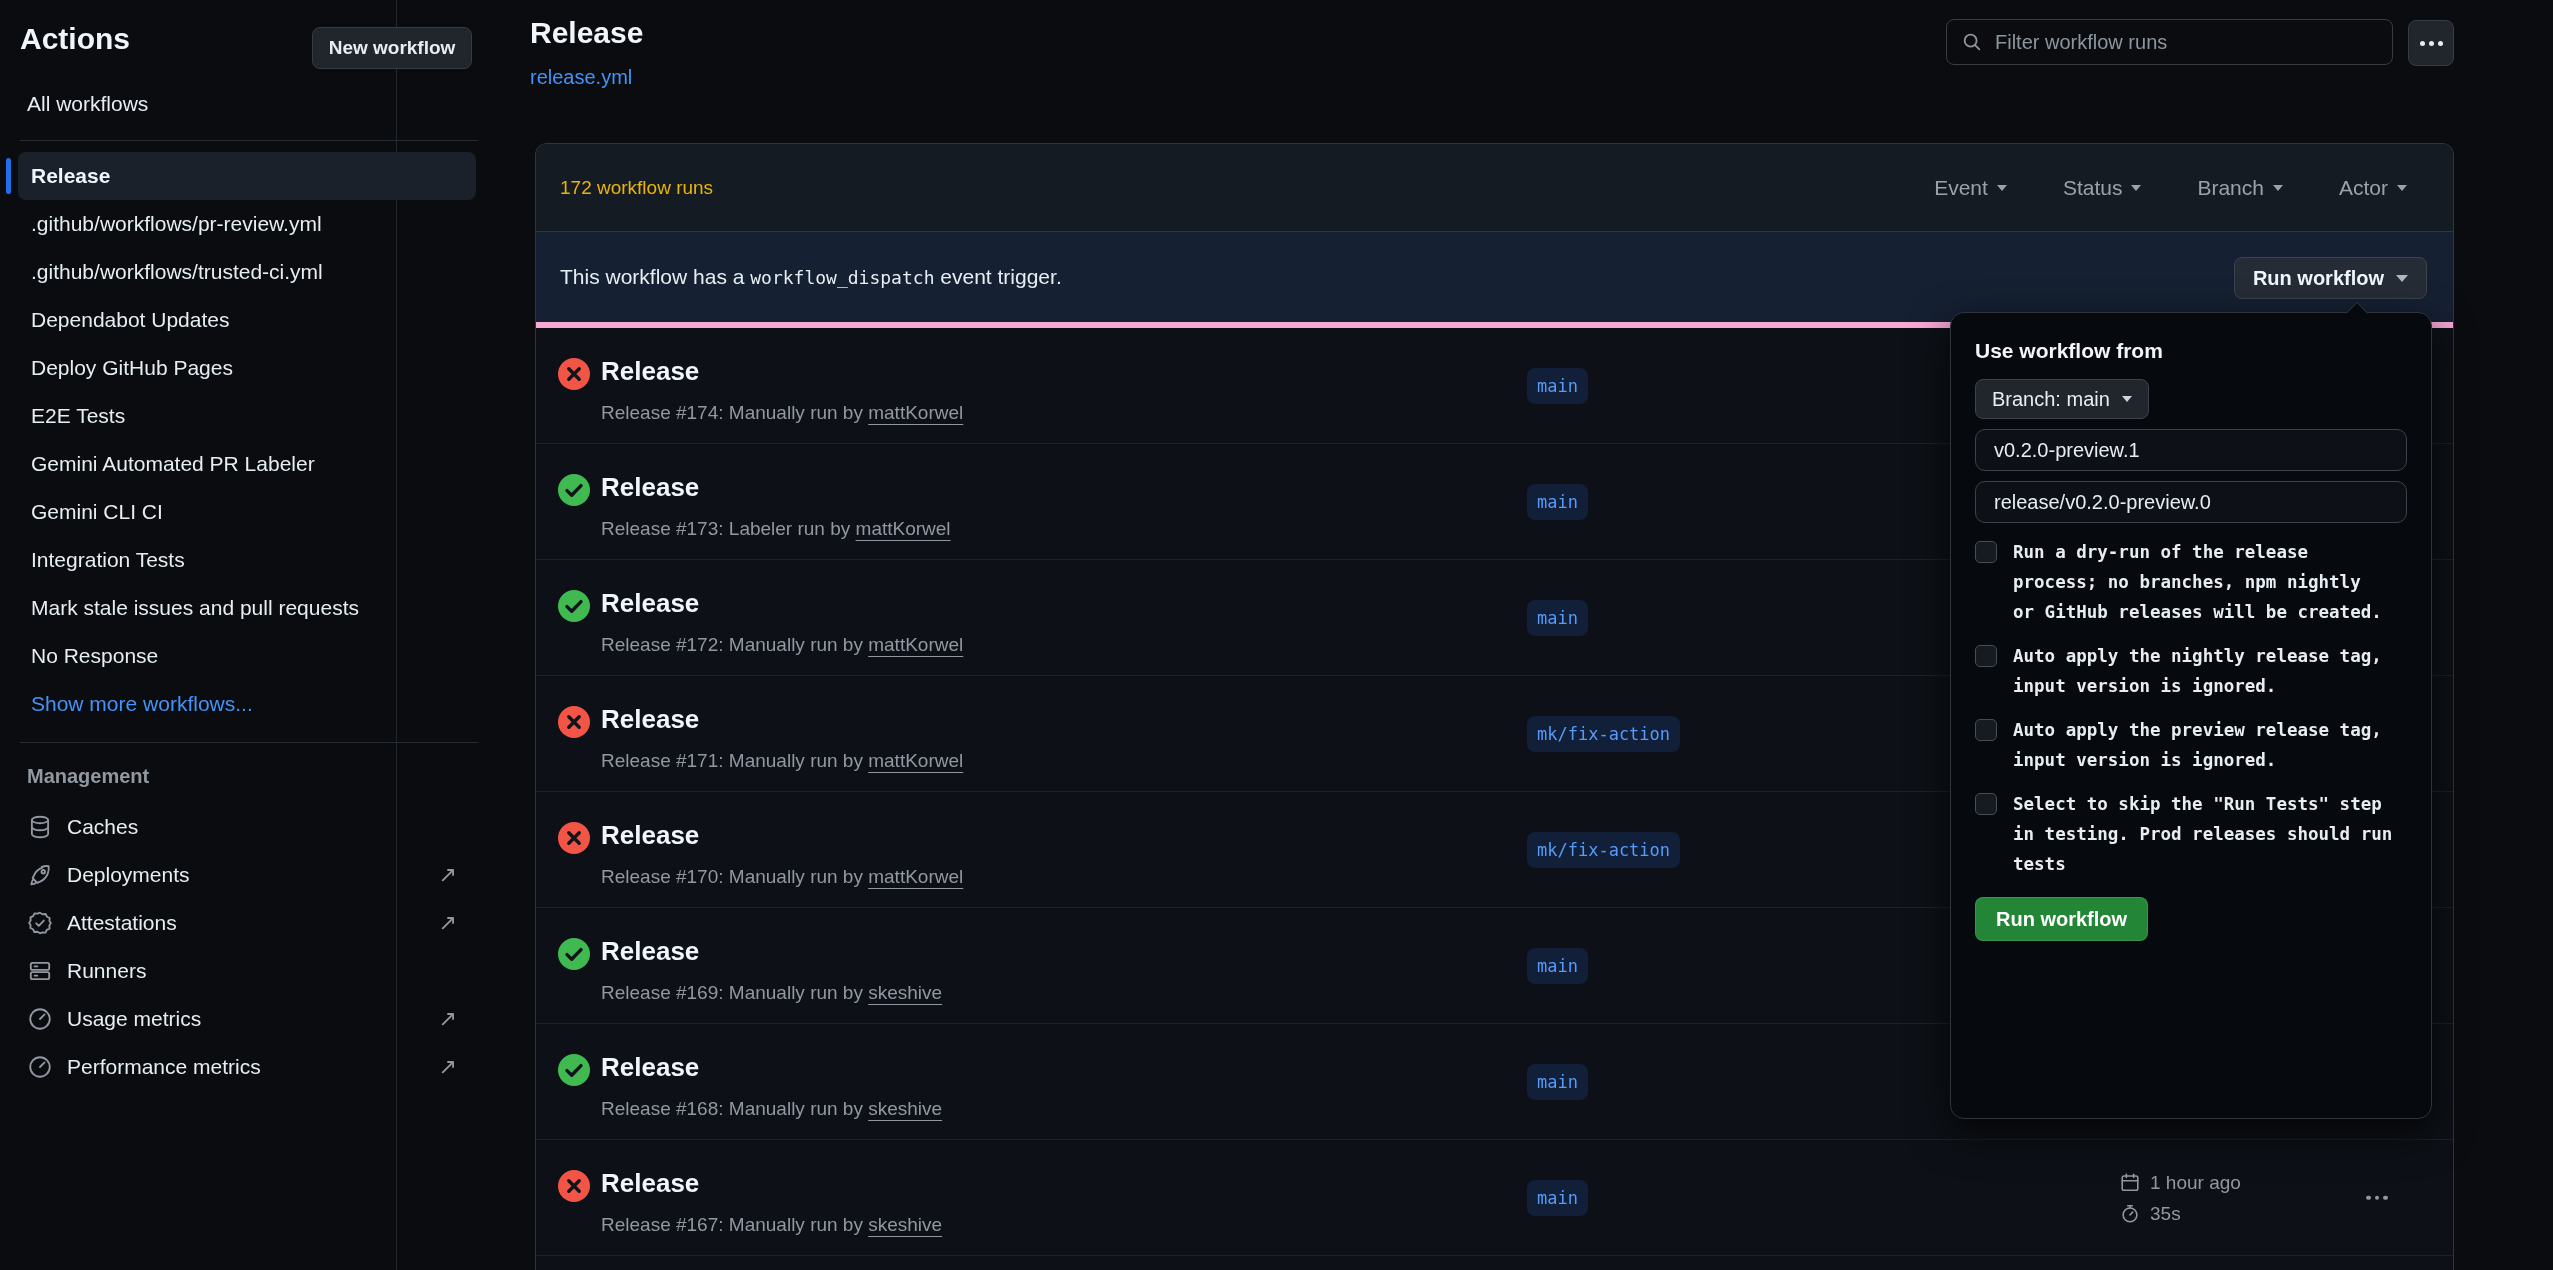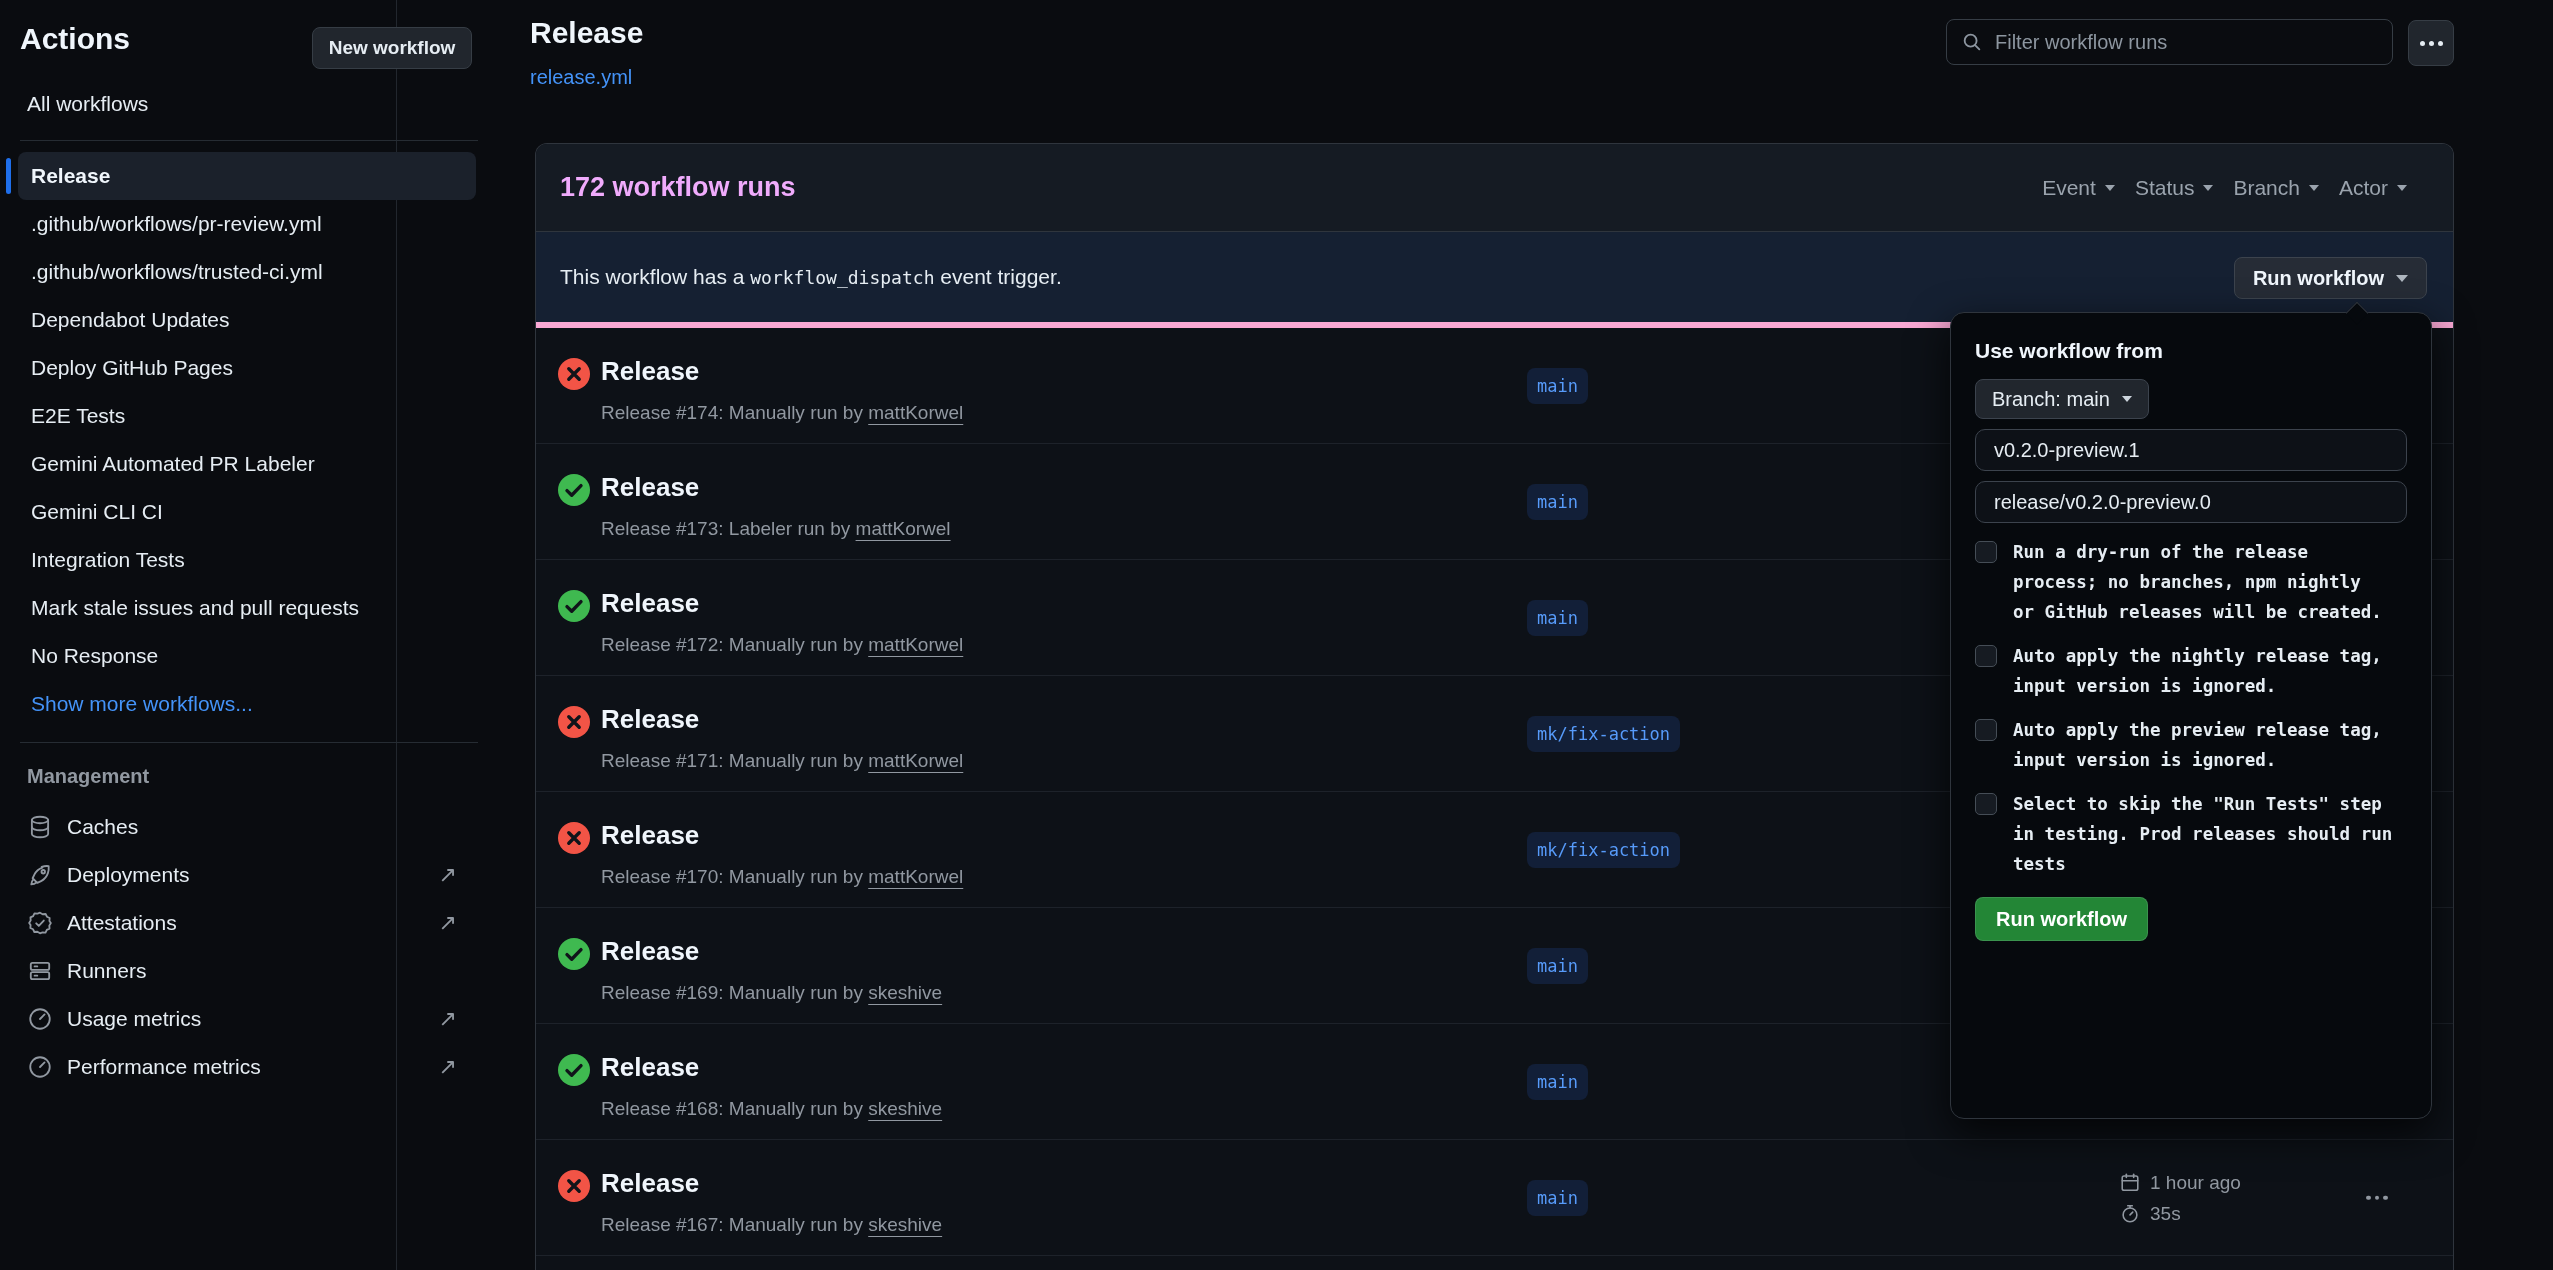--- a/index.html
+++ b/index.html
@@ -33,22 +33,22 @@
   .filter-box { position:absolute; left:1946px; top:19px; width:447px; height:46px; border:1px solid #363d45; border-radius:8px; display:flex; align-items:center; gap:12px; padding:0 14px; background:transparent; }
   .filter-box svg { width:22px; height:22px; stroke:#8d96a0; fill:none; stroke-width:2; stroke-linecap:round; flex:none; }
   .filter-box input { flex:1; background:transparent; border:none; outline:none; color:#e6edf3; font-size:20px; font-family:"Liberation Sans",sans-serif; }
   .filter-box input::placeholder { color:#8d96a0; }
   .kebab-btn { position:absolute; left:2408px; top:20px; width:46px; height:46px; background:#21262d; border:1px solid #363d45; border-radius:8px; display:flex; align-items:center; justify-content:center; gap:4px; cursor:pointer; }
   .kebab-btn i, .row-kebab i { width:5px; height:5px; border-radius:50%; background:#e6edf3; display:block; }
 
   
   .panel { position:absolute; left:535px; top:143px; width:1919px; height:1127px; background:#0d1117; border:1px solid #2f353d; border-bottom:none; border-radius:12px 12px 0 0; overflow:hidden; }
   .panel-header { height:88px; background:#151b23; border-bottom:1px solid #2f353d; display:flex; align-items:center; padding:0 46px 0 24px; }
-  .count-label { font-size:27px; font-weight:700; color:#f0abfc; }
-  .filters { margin-left:auto; display:flex; gap:20px; }
+  .count-label { font-size:19px; font-weight:400; color:#eab308; }
+  .filters { margin-left:auto; display:flex; gap:56px; }
   .filter-dd { display:flex; align-items:center; gap:9px; font-size:21px; color:#9aa3ad; cursor:pointer; }
   .caret { width:0; height:0; border-left:6px solid transparent; border-right:6px solid transparent; border-top:7px solid currentColor; display:inline-block; }
   .caret.sm { border-left-width:5px; border-right-width:5px; border-top-width:6px; }
 
   .banner { position:relative; height:96px; background:#152032; border-bottom:6px solid #f9a8d4; display:flex; align-items:center; padding-left:24px; }
   .banner-text { font-size:21px; color:#e6edf3; }
   .banner-text code { font-family:"DejaVu Sans Mono",monospace; font-size:18px; color:#e6edf3; }
   .btn-run-banner { position:absolute; right:26px; top:25px; height:42px; padding:0 18px; display:flex; align-items:center; gap:12px; background:#262c36; border:1px solid #3c434d; border-radius:8px; color:#f0f6fc; font-size:20px; font-weight:600; cursor:pointer; }
   .btn-run-banner .caret { color:#aeb6bf; }
 

